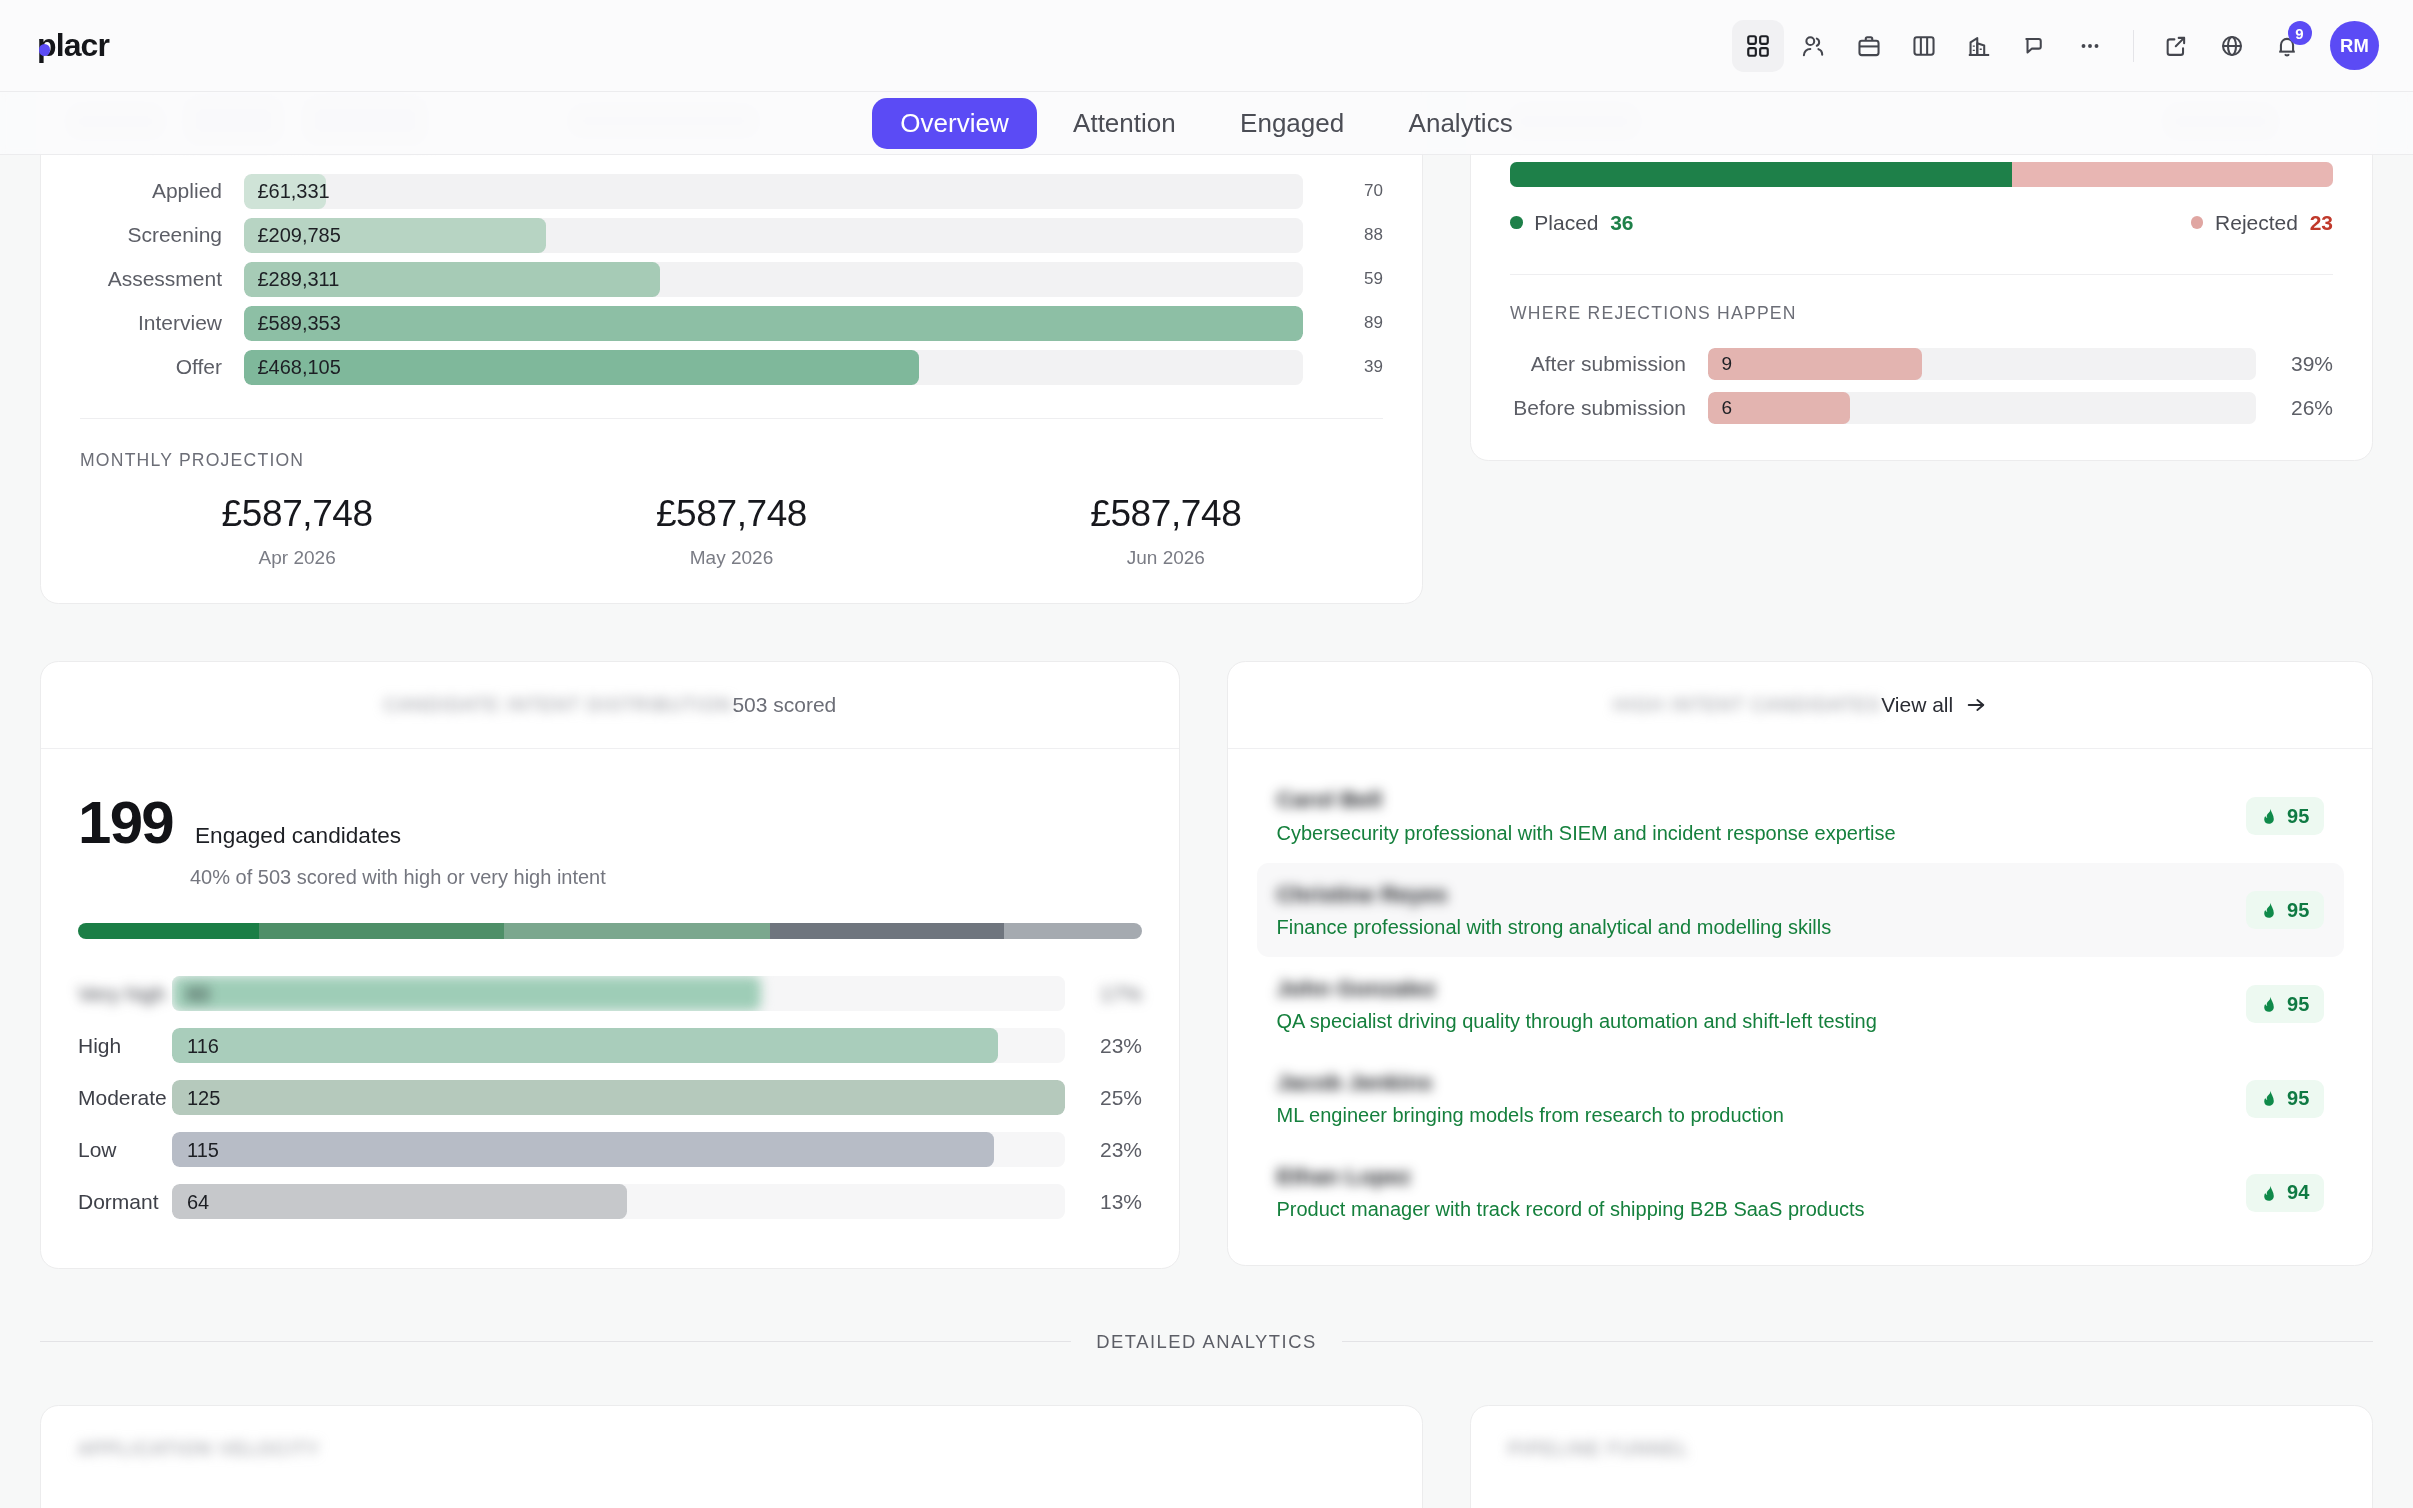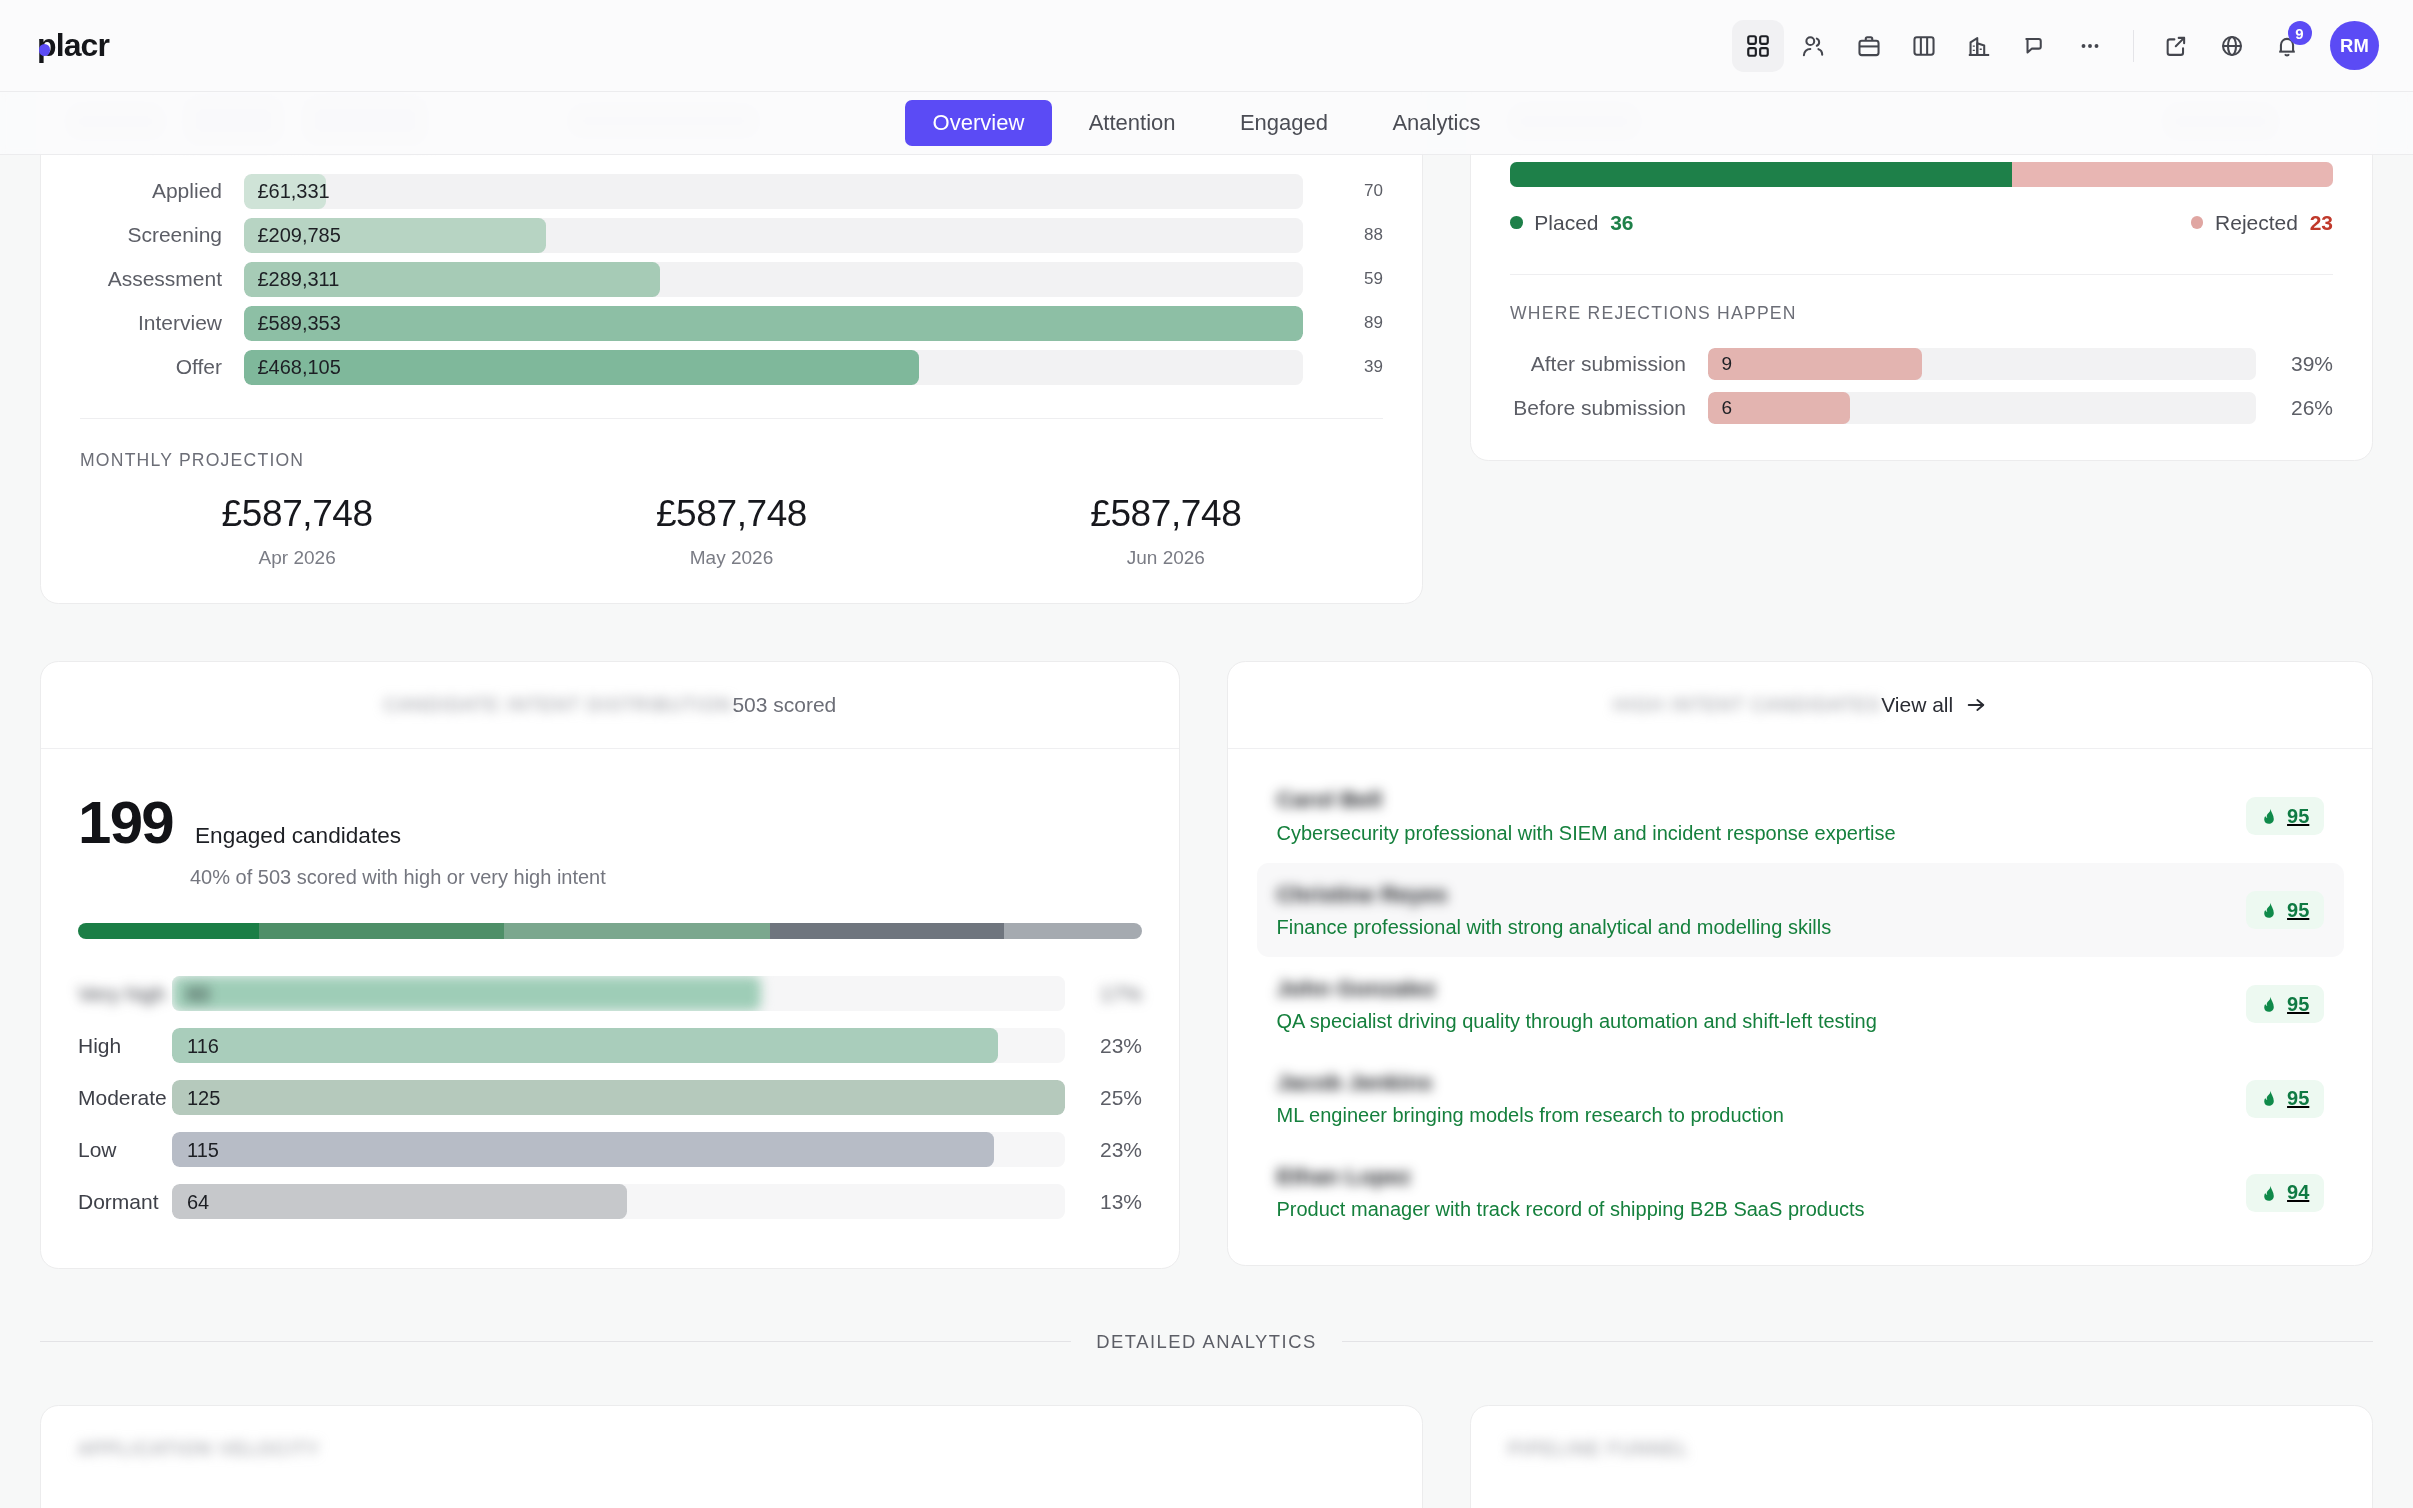--- a/index.html
+++ b/index.html
@@ -63,22 +63,22 @@
   
   .tabsbar {
     position: absolute; top: 92px; left: 0; width: 2413px; height: 63px;
     background: rgba(251,251,252,0.88);
     backdrop-filter: blur(5px);
     border-bottom: 0.8px solid #ececee;
     display: flex; align-items: center; justify-content: center;
     gap: 8.4px; z-index: 49;
   }
   .tab {
-    font-size: 22px; color: #4b4d55; font-weight: 500;
-    padding: 10px 28px; border-radius: 7px;
+    font-size: 26px; color: #4b4d55; font-weight: 500;
+    padding: 10px 28px; border-radius: 15px;
     background: transparent; border: none; cursor: pointer;
     white-space: nowrap;
   }
   .tab.active { background: #5b4bf5; color: #fff; font-weight: 500; }
 
   
   .ghost-behind {
     position: absolute; left: 0; top: 91px; width: 2413px; height: 65px;
     overflow: hidden; z-index: 48; pointer-events: none;
   }
@@ -207,21 +207,21 @@
   .cand-row {
     display: flex; align-items: center; justify-content: space-between;
     padding: 18.4px 20px; border-radius: 11.7px; cursor: pointer;
   }
   .cand-row.alt { background: #f8f8f9; }
   .cand-name { font-size: 22.6px; font-weight: 600; color: #1d1f24; }
   .cand-desc { font-size: 20px; color: #15803d; margin-top: 8.4px; }
   .score-pill {
     display: flex; align-items: center; gap: 8.4px;
     background: #edf9f1; border-radius: 9.2px;
-    padding: 7.5px 14.2px; flex: 0 0 auto; text-decoration: underline;
+    padding: 7.5px 14.2px; flex: 0 0 auto;
   }
   .score-pill svg { width: 18.4px; height: 18.4px; display:block; }
   .score-val { font-size: 20px; color: #0f7a43; font-weight: 600; }
 
   
   .analytics-sep {
     display: flex; align-items: center; gap: 25px;
     margin: 62px 40px 0 40px;
   }
   .analytics-sep .line { flex: 1; height: 0.8px; background: #e3e3e6; }

